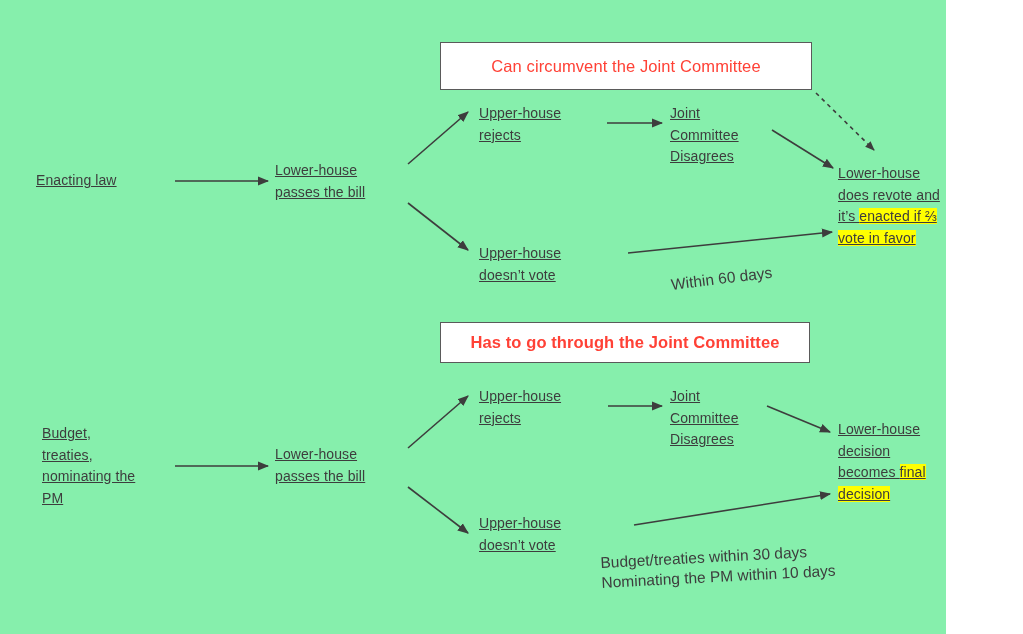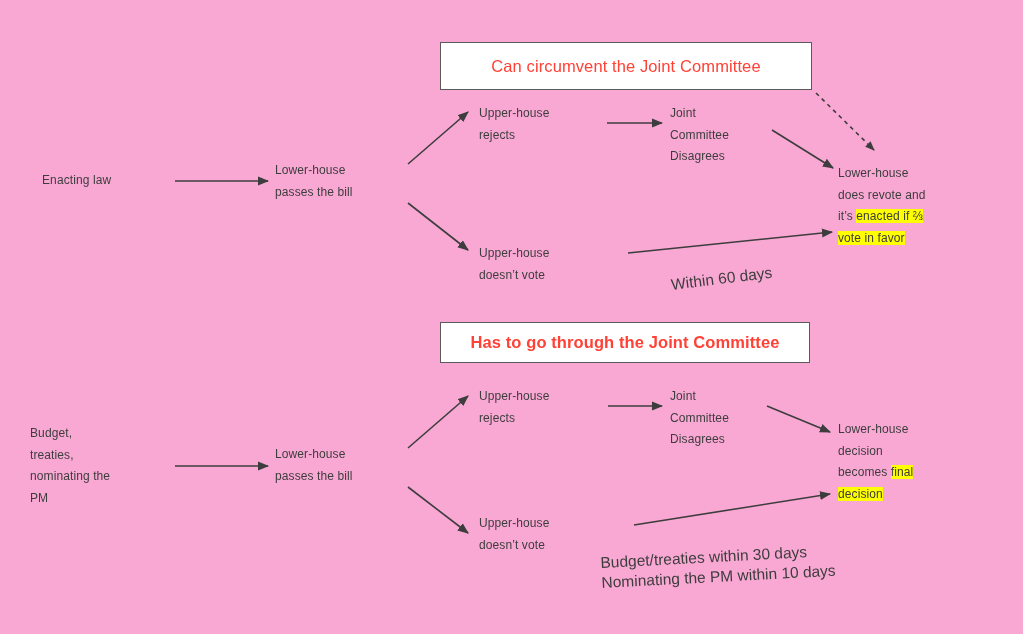--- a/index.html
+++ b/index.html
@@ -7,40 +7,41 @@
     margin: 0;
     padding: 0;
     background: #ffffff;
   }
   body {
     font-family: "Liberation Sans", "DejaVu Sans", sans-serif;
     color: #3c3c3c;
   }
   #canvas {
     position: relative;
-    width: 1023px;
+    width: 946px;
     height: 634px;
-    background: #f9a8d4;
+    background: #86efac;
     overflow: hidden;
   }
   #edges {
     position: absolute;
     left: 0;
     top: 0;
     width: 1023px;
     height: 634px;
     pointer-events: none;
   }
   .node {
     position: absolute;
-    font-size: 12px;
+    font-size: 14px;
     line-height: 21.5px;
     color: #3d3d3d;
     white-space: pre-line;
     letter-spacing: 0.1px;
+    text-decoration: underline;
   }
   .callout {
     position: absolute;
     box-sizing: border-box;
     background: #ffffff;
     border: 1.5px solid #5a5a5a;
     display: flex;
     align-items: center;
     justify-content: center;
   }
@@ -104,21 +105,21 @@
 
     <line x1="767" y1="406" x2="830" y2="432" stroke="#3d3d3d" stroke-width="1.6" marker-end="url(#ah)"></line>
 
     <line x1="634" y1="525" x2="830" y2="494" stroke="#3d3d3d" stroke-width="1.6" marker-end="url(#ah)"></line>
   </svg>
 
   <div class="callout" style="left:440px; top:42px; width:372px; height:48px;">
     <span class="callout-text">Can circumvent the Joint Committee</span>
   </div>
 
-  <div class="node" style="left:42px; top:170px;">Enacting law</div>
+  <div class="node" style="left:36px; top:170px;">Enacting law</div>
 
   <div class="node" style="left:275px; top:160px;">Lower-house
 passes the bill</div>
 
   <div class="node" style="left:479px; top:103px;">Upper-house
 rejects</div>
 
   <div class="node" style="left:670px; top:103px;">Joint
 Committee
 Disagrees</div>
@@ -130,21 +131,21 @@
 
   <div class="node" style="left:838px; top:163px; width:170px;"><span>Lower-house
 does revote and
 it’s </span><span class="hl">enacted if ⅔
 vote in favor</span></div>
 
   <div class="callout" style="left:440px; top:322px; width:370px; height:41px;font-weight:bold;">
     <span class="callout-text">Has to go through the Joint Committee</span>
   </div>
 
-  <div class="node" style="left:30px; top:423px;">Budget,
+  <div class="node" style="left:42px; top:423px;">Budget,
 treaties,
 nominating the
 PM</div>
 
   <div class="node" style="left:275px; top:444px;">Lower-house
 passes the bill</div>
 
   <div class="node" style="left:479px; top:386px;">Upper-house
 rejects</div>
 

